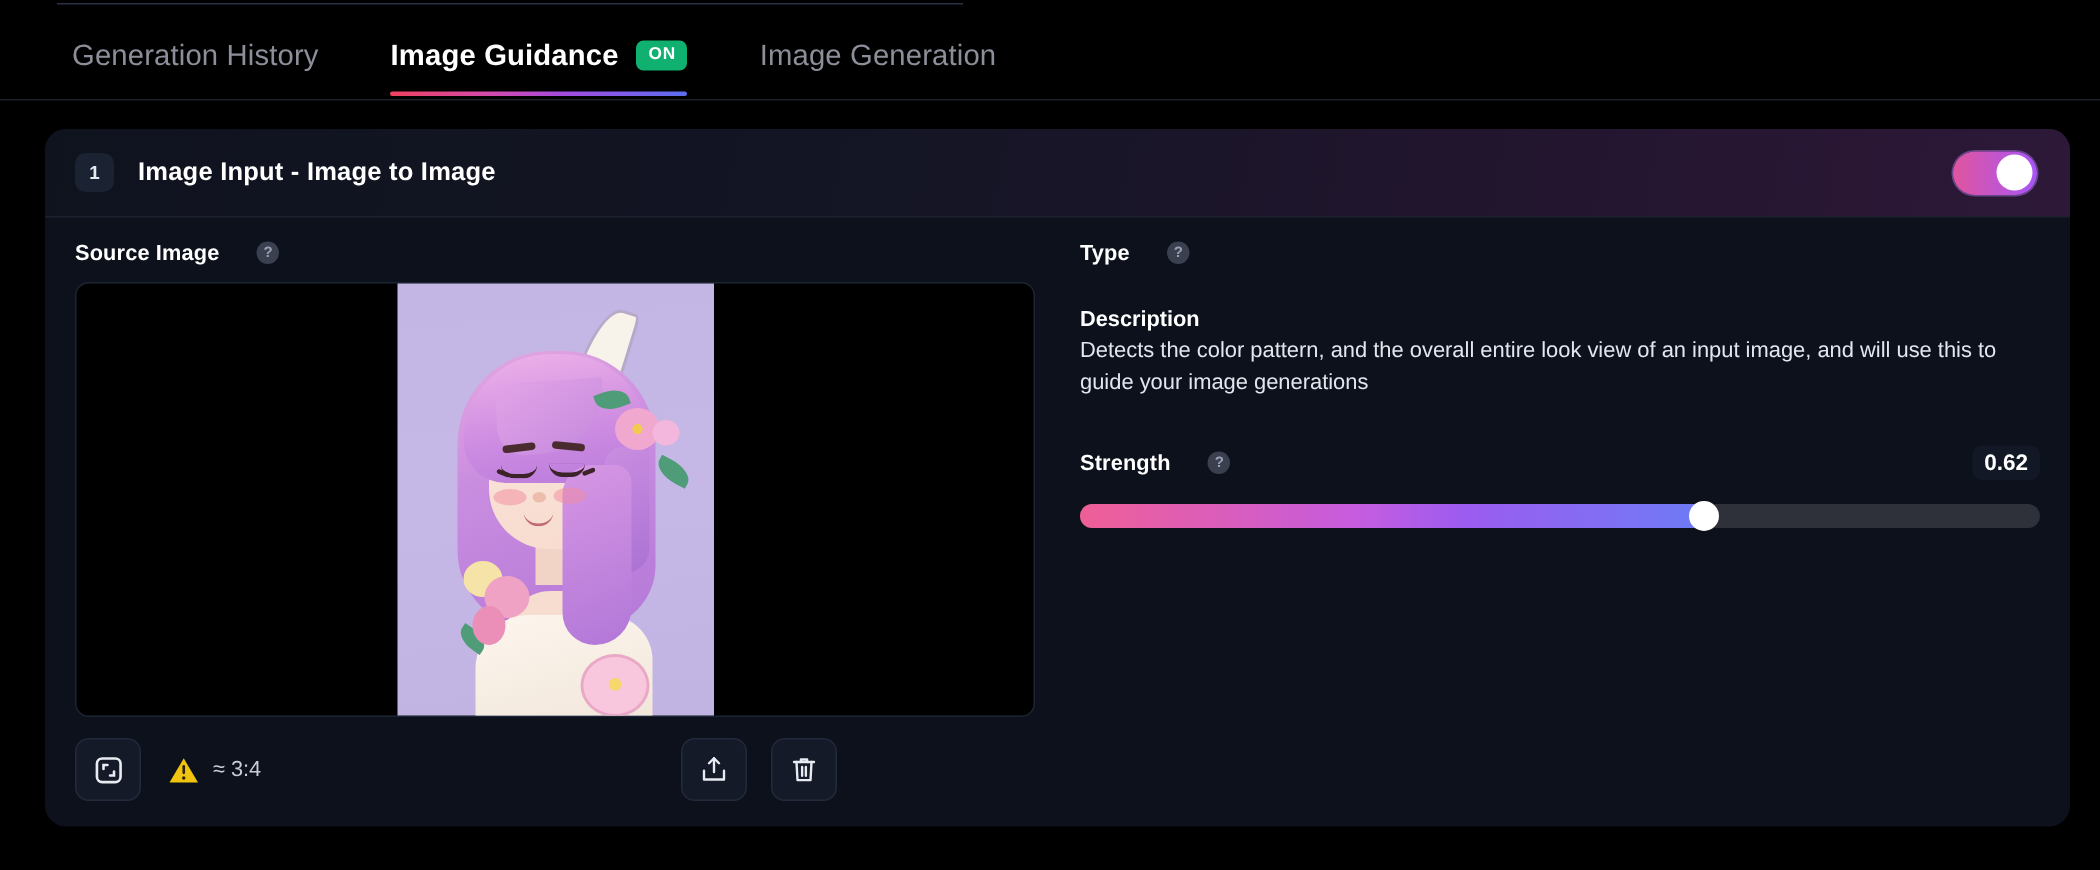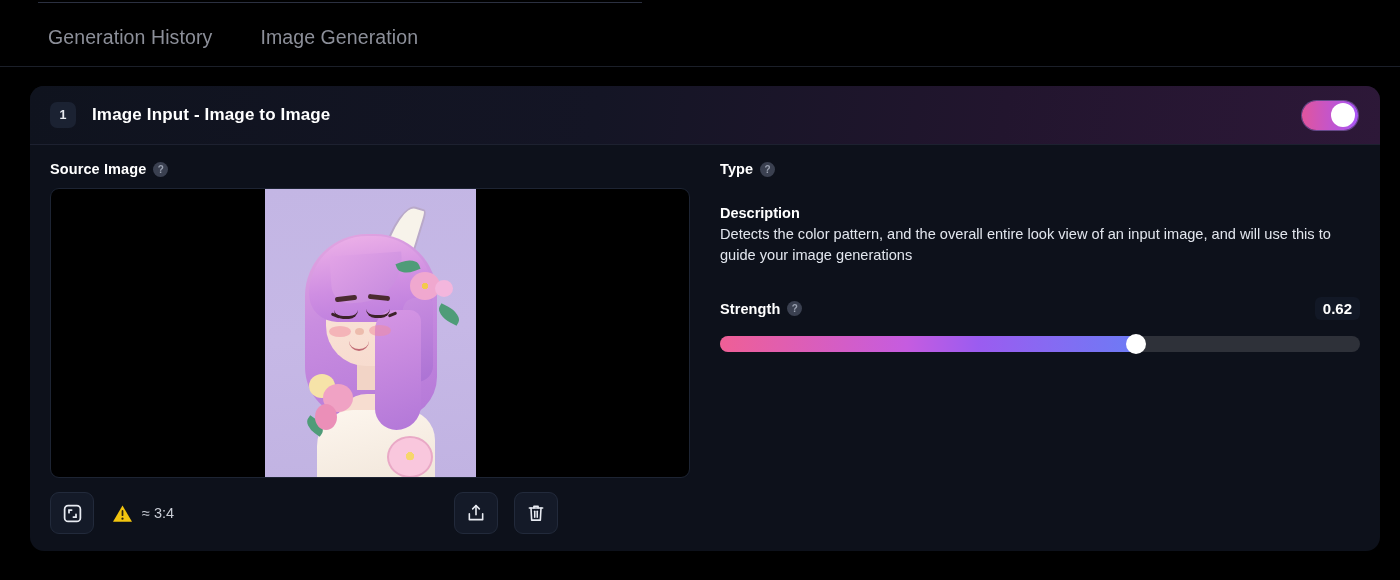--- a/index.html
+++ b/index.html
@@ -108,21 +108,21 @@
   
   .card-body {
     display: flex;
     height: 406px;
     padding: 16px 20px 0 20px;
   }
   .col-left  { width: 660px; }
   .col-right { flex: 1; padding-left: 30px; }
 
   .field-label {
-    display: flex; align-items: center; gap: 7px;
+    display: flex; align-items: flex-start; gap: 25px;
     color: #ffffff;
     font-size: 14.5px;
     font-weight: bold;
     letter-spacing: 0.1px;
   }
   .help-icon {
     width: 15px; height: 15px;
     border-radius: 50%;
     background: #3a4050;
     color: #9aa1b0;
@@ -328,20 +328,25 @@
 <body>
 
 <div class="top-rule"></div>
 
 <div class="tabbar">
 
   <div class="tab">
     <span>Generation History</span>
   </div>
 
+  <div class="tab active">
+    <span>Image Guidance</span>
+    <span class="badge-on">ON</span>
+    <span class="underline"></span>
+  </div>
 
   <div class="tab">
     <span>Image Generation</span>
   </div>
 
 </div>
 <div class="tabbar-rule"></div>
 
 <div class="card">
 

